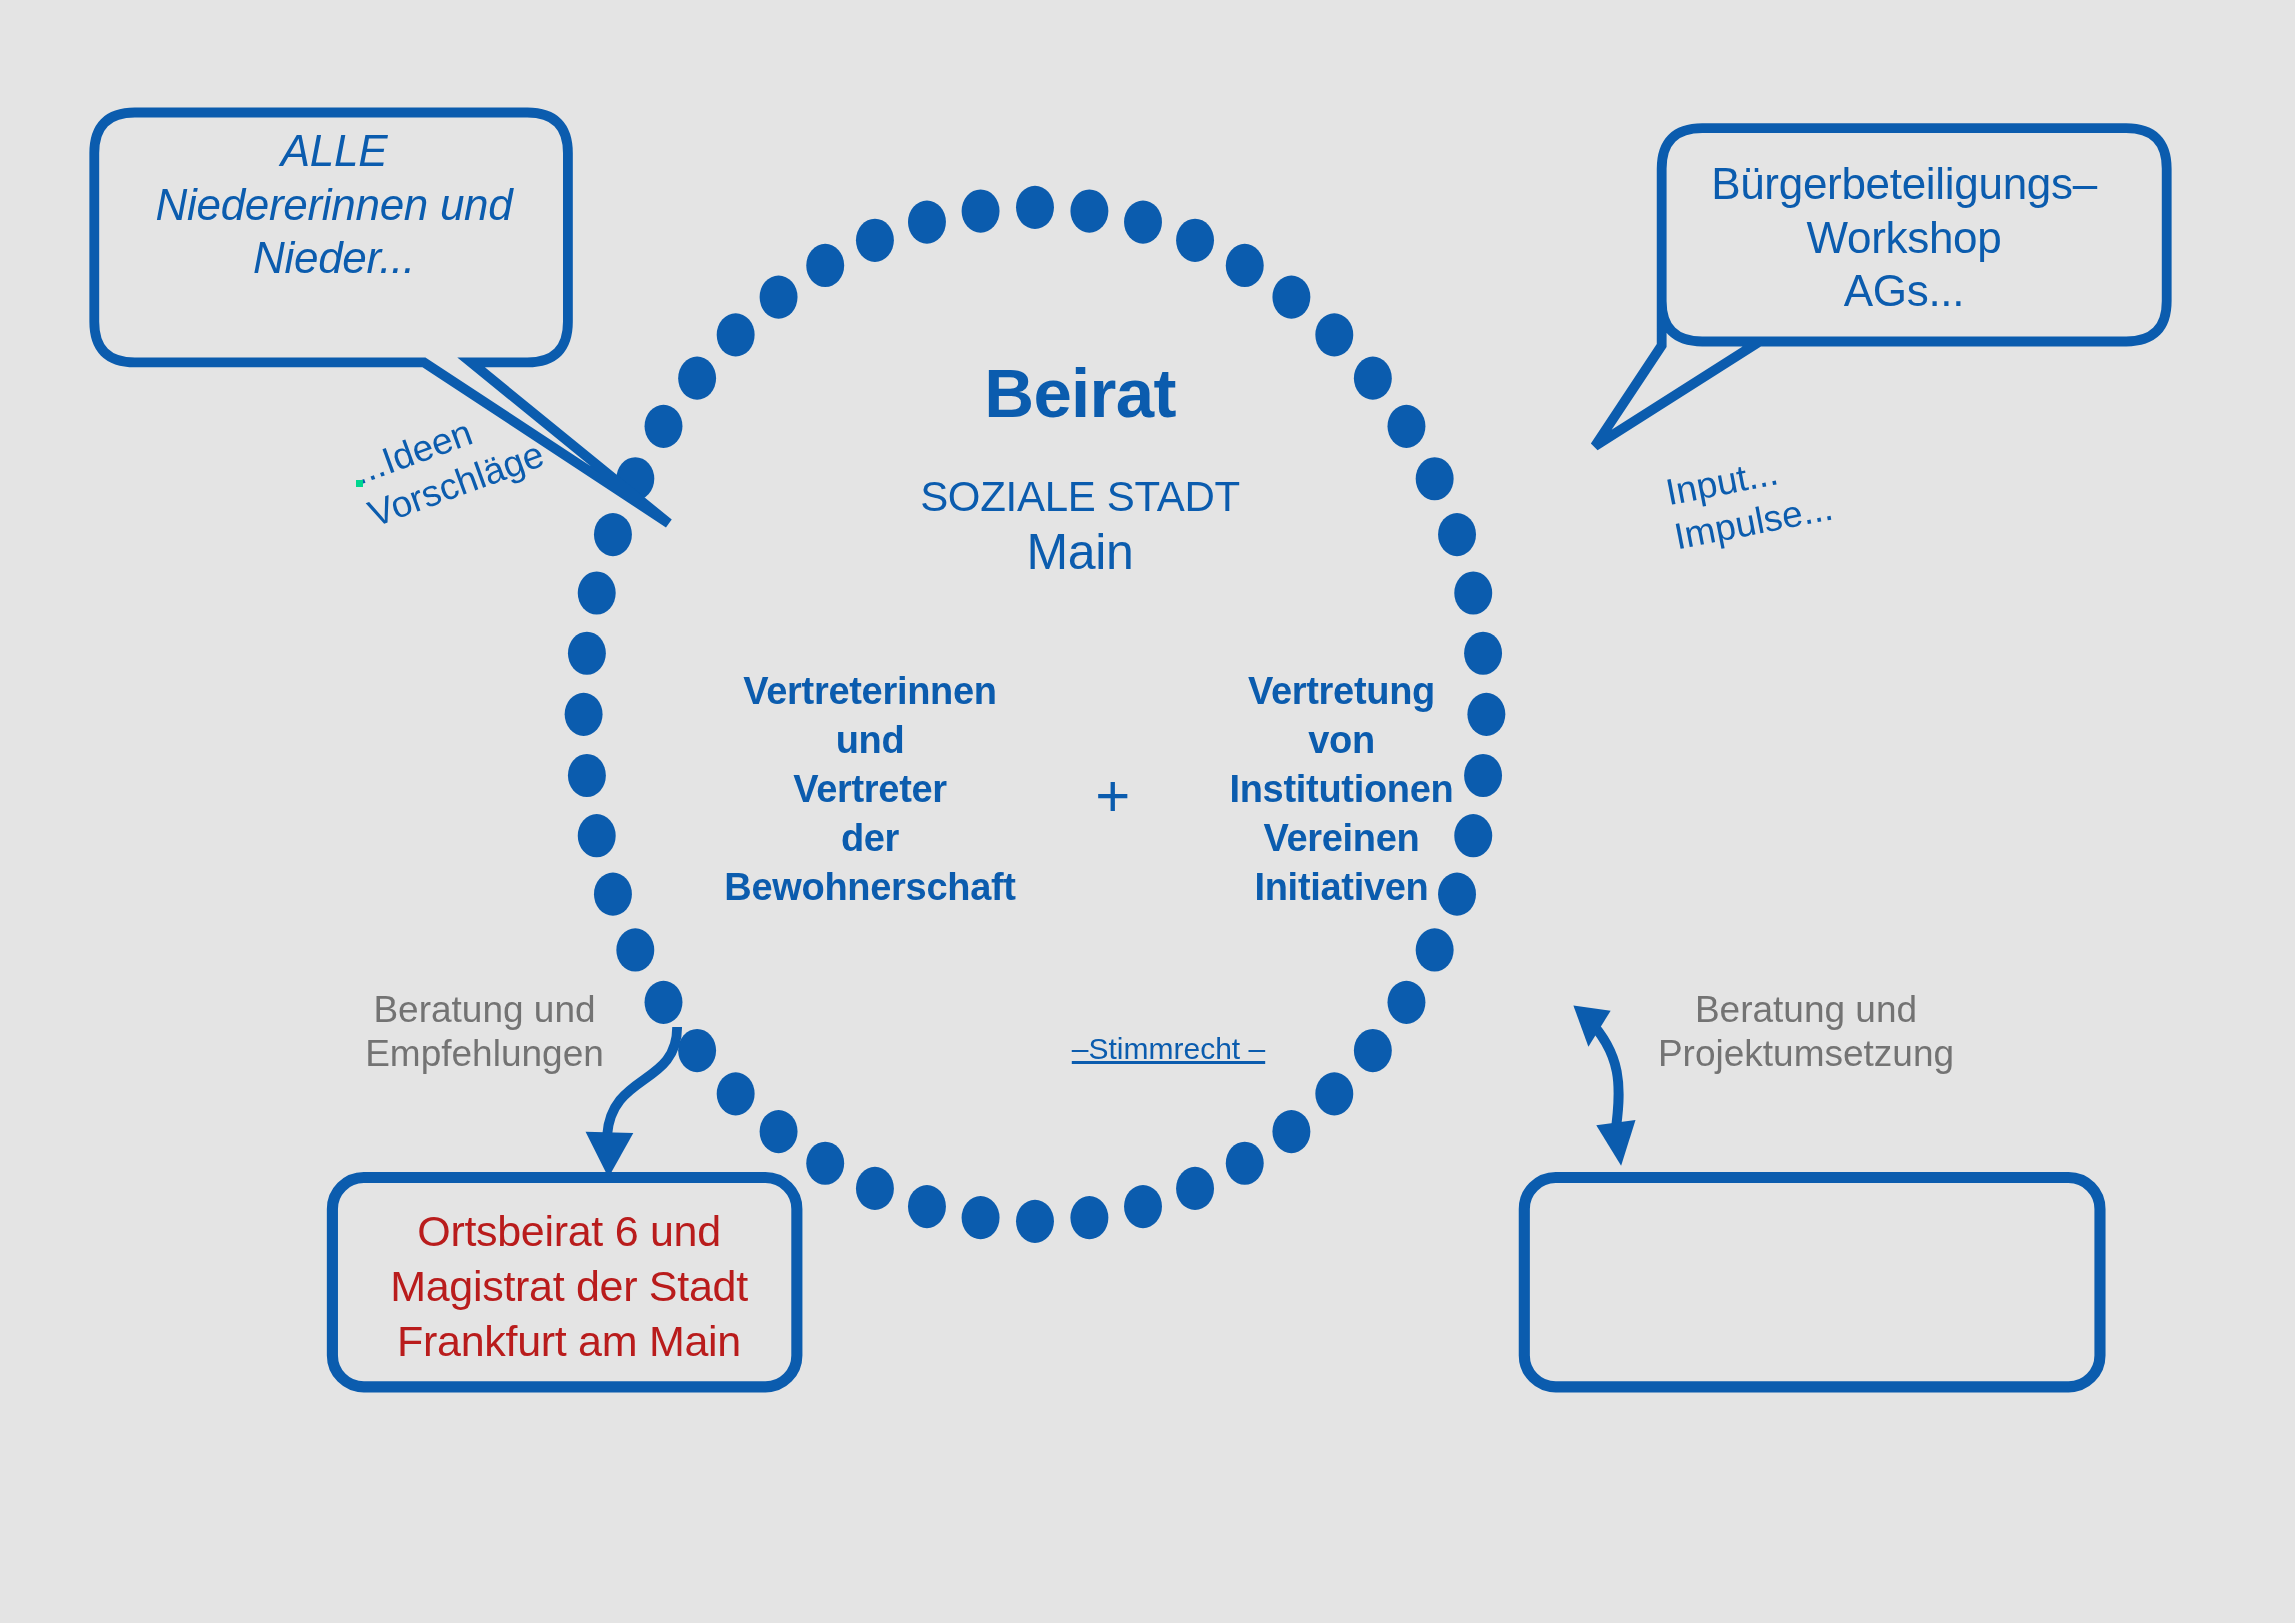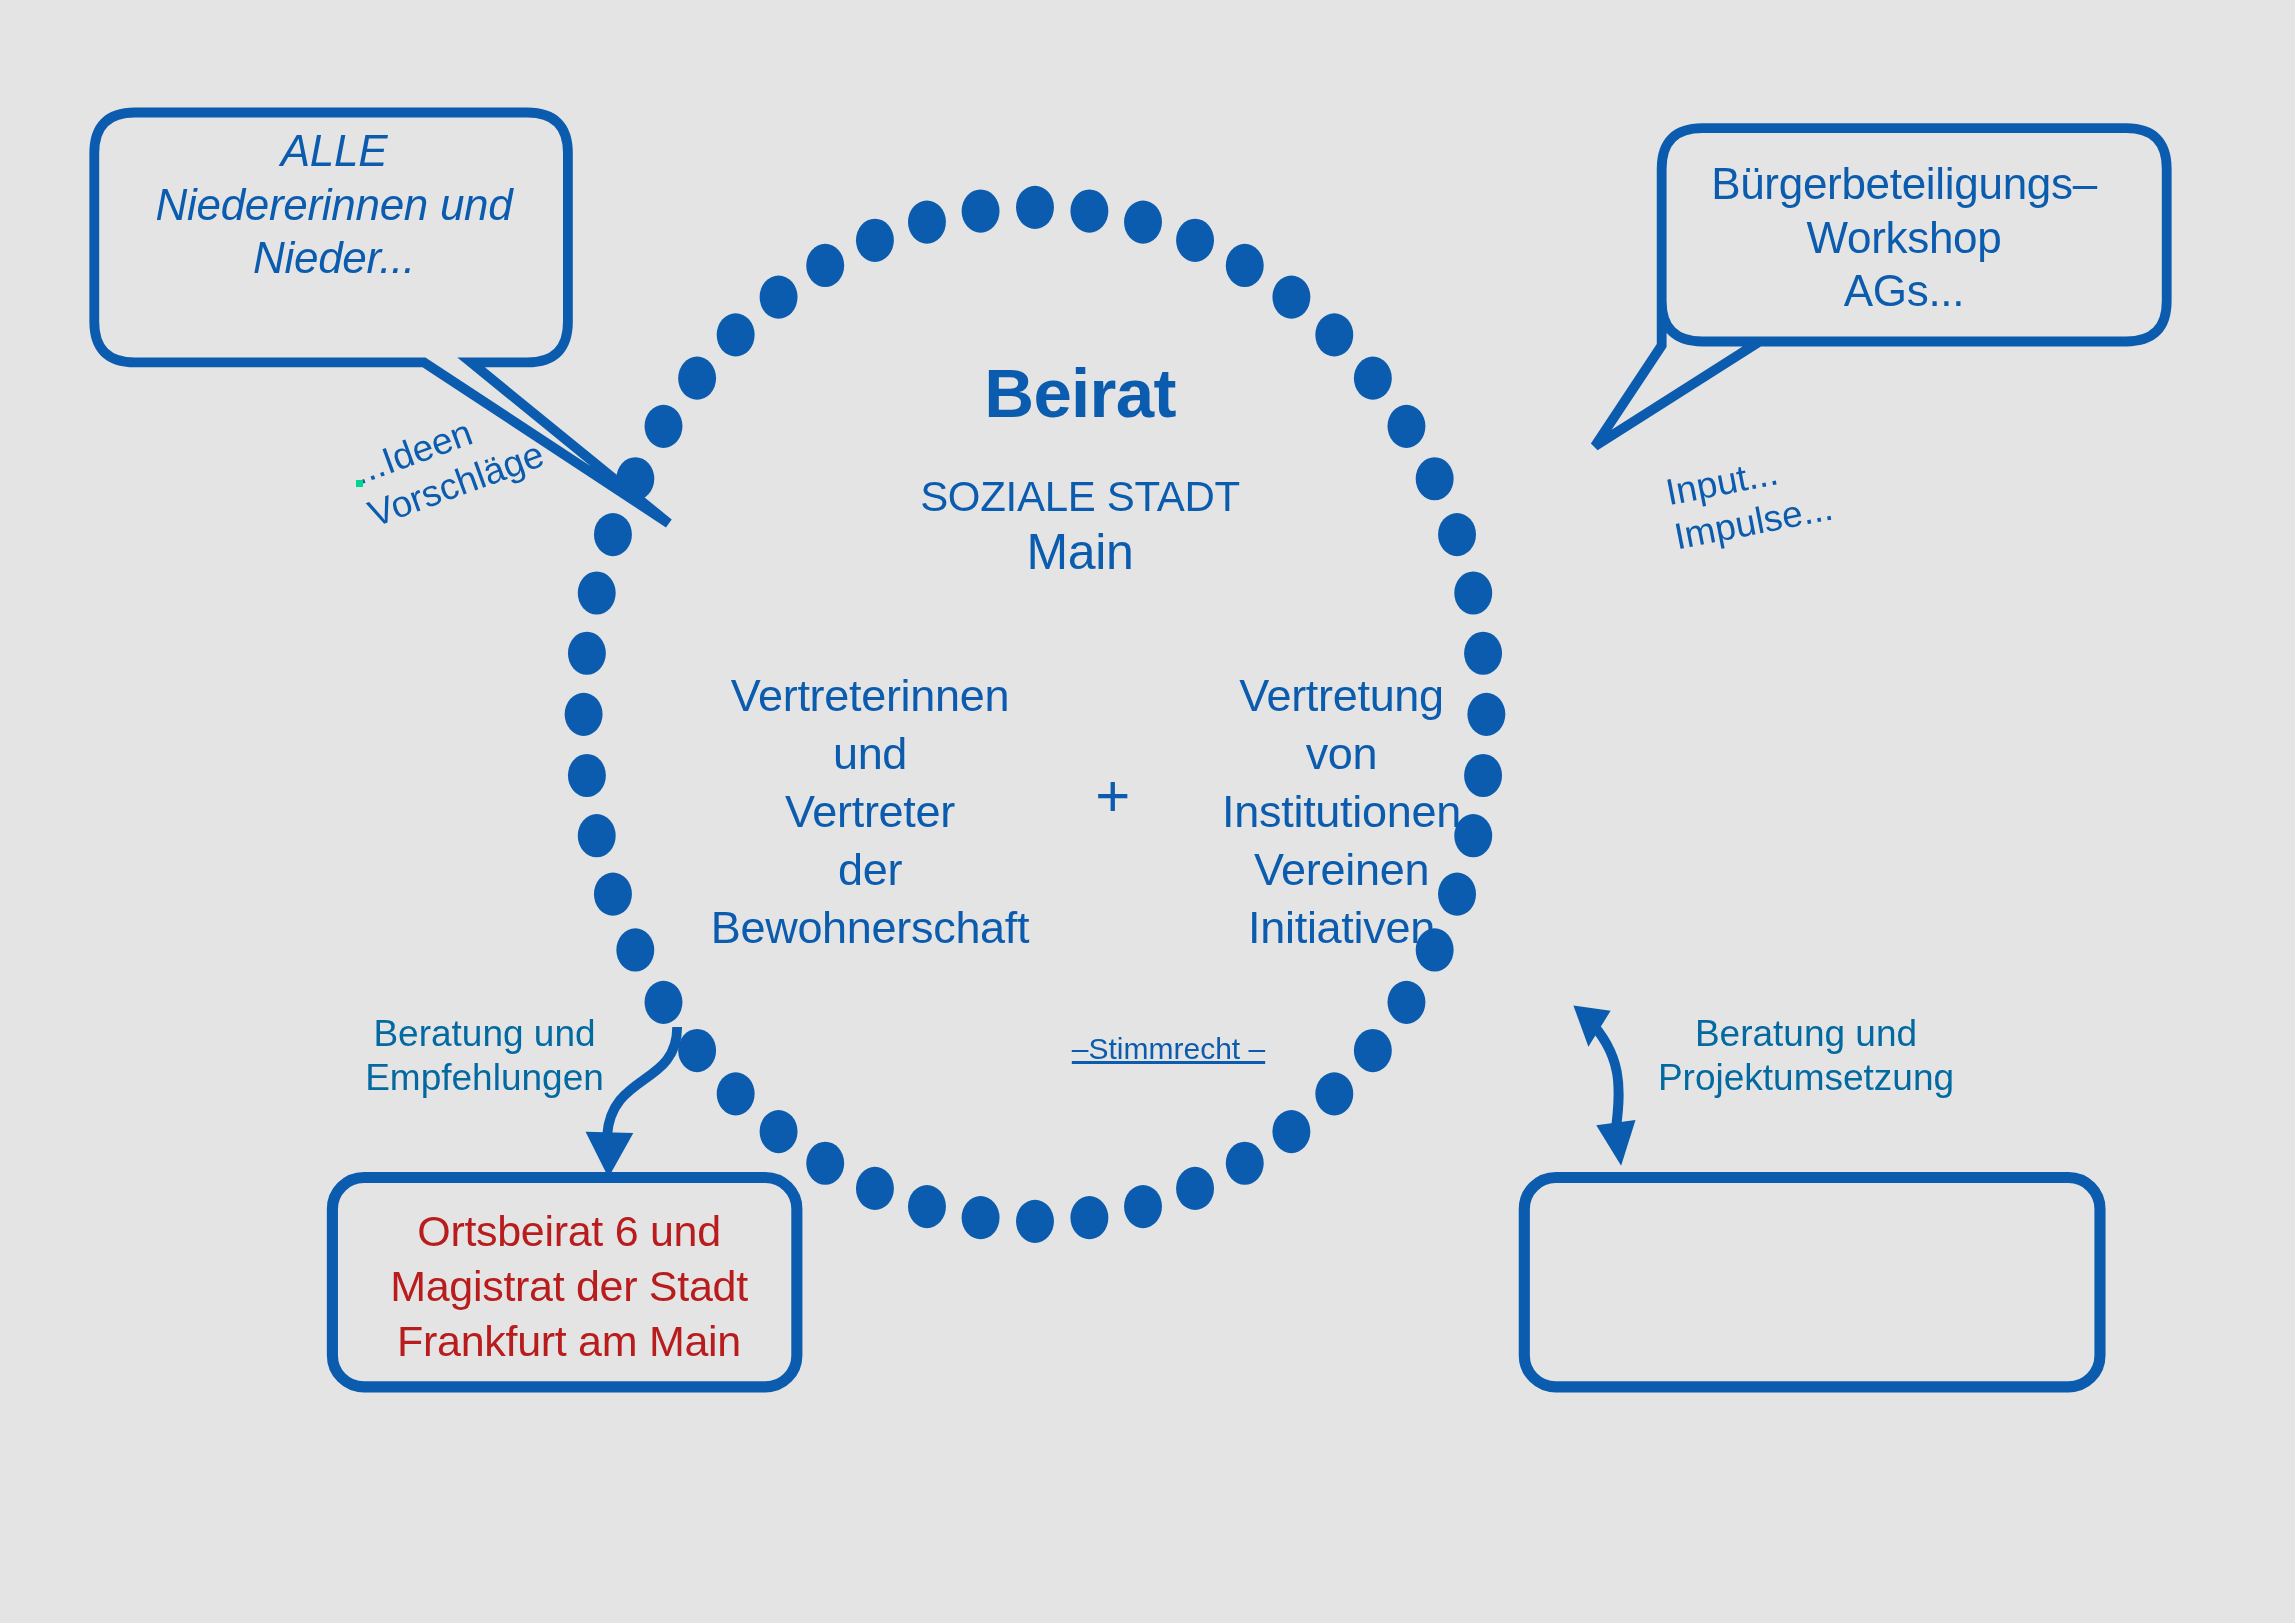--- a/index.html
+++ b/index.html
@@ -51,22 +51,23 @@
   #center-sub1 {
     left: 753px; top: 472px; width: 654px;
     font-size: 42px;
   }
   #center-sub2 {
     left: 753px; top: 523px; width: 654px;
     font-size: 50px;
   }
 
   .col-text {
-    font-size: 45px;
+    font-size: 38px;
     line-height: 1.29;
+    font-weight: bold;
   }
   #col-left  { left: 667px; top: 667px; width: 406px; }
   #col-right { left: 1165px; top: 667px; width: 353px; }
 
   #plus-sign {
     left: 1073px; top: 766px; width: 79px;
     font-size: 60px;
     line-height: 1;
   }
 
@@ -98,23 +99,22 @@
     text-align: left;
     transform: rotate(-11deg);
     transform-origin: left top;
   }
 
   
   .arrow-cap {
     position: absolute;
     font-size: 37px;
     line-height: 1.2;
-    color: #0369a1;
-    white-space: pre-line;
-    margin-top: 24px;
+    color: #737373;
+    white-space: pre-line;
   }
   #cap-left  { left: 347px;  top: 988px; width: 275px; text-align: center; }
   #cap-right { left: 1636px; top: 988px; width: 340px; text-align: center; }
 
   
   .box-text {
     position: absolute;
     font-size: 43px;
     line-height: 1.28;
     color: #b91c1c;

